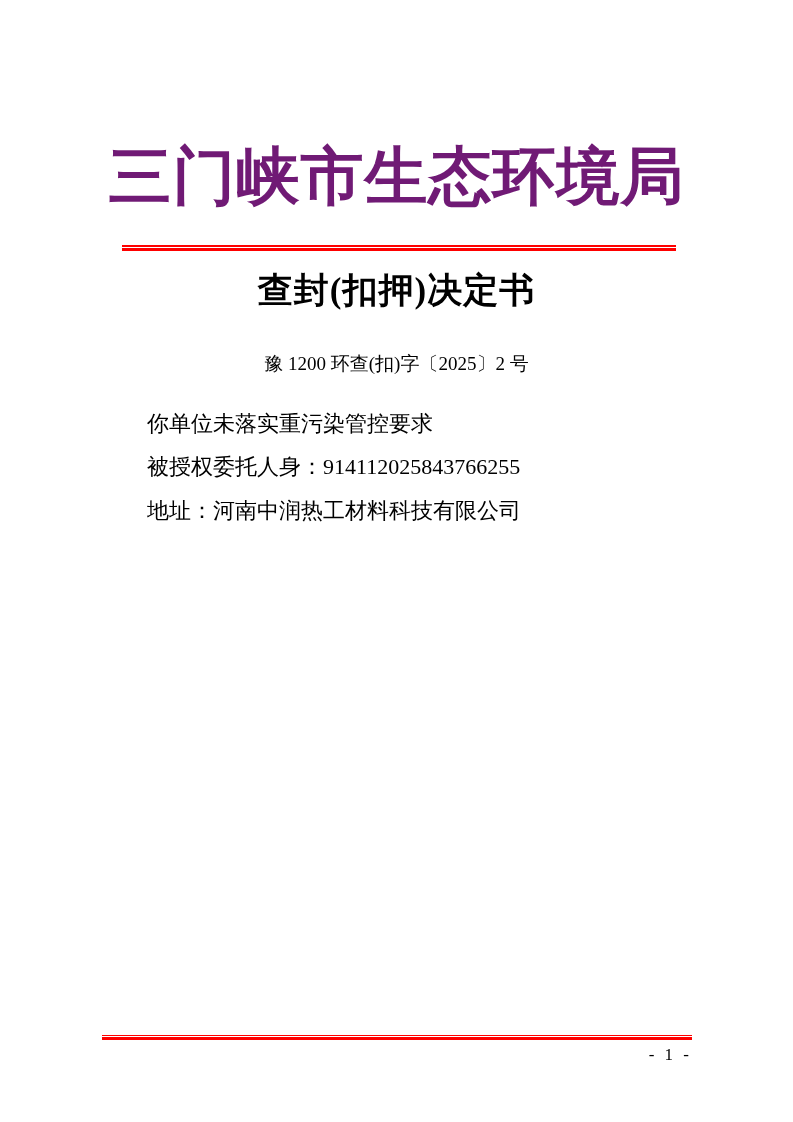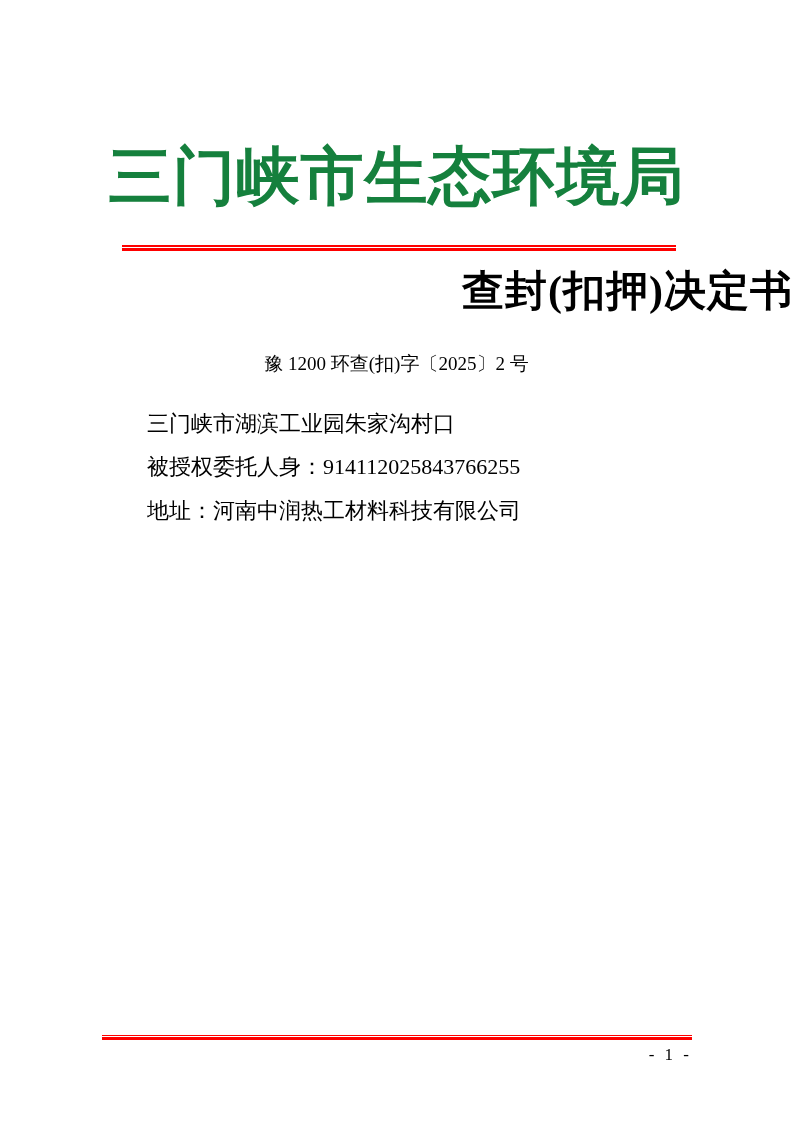--- a/index.html
+++ b/index.html
@@ -19,41 +19,41 @@
   }
   .agency-title {
     position: absolute;
     top: 138px;
     left: 0;
     width: 100%;
     text-align: center;
     font-size: 63px;
     line-height: 78px;
     font-weight: bold;
-    color: #15803d;
+    color: #701a75;
     letter-spacing: 1px;
     white-space: nowrap;
   }
   .header-rule {
     position: absolute;
     top: 245px;
     left: 122px;
     width: 554px;
     height: 1px;
     background: #ffffff;
     border-top: 2px solid #fe0000;
     border-bottom: 3px solid #fe0000;
   }
   .doc-title {
     position: absolute;
     top: 269px;
     left: 0;
     width: 100%;
-    text-align: right;
-    font-size: 42px;
+    text-align: center;
+    font-size: 35px;
     line-height: 44px;
     font-weight: bold;
     letter-spacing: 1px;
   }
   .doc-number {
     position: absolute;
     top: 348px;
     left: 0;
     width: 100%;
     text-align: center;
@@ -102,21 +102,21 @@
 
   <div class="agency-title">三门峡市生态环境局</div>
 
   <div class="header-rule"></div>
 
   <div class="doc-title">查封(扣押)决定书</div>
 
   <div class="doc-number">豫 1200 环查(扣)字〔2025〕2 号</div>
 
   <div class="doc-body">
-    <p>三门峡市湖滨工业园朱家沟村口</p>
+    <p>你单位未落实重污染管控要求</p>
     <p>被授权委托人身：914112025843766255</p>
     <p>地址：河南中润热工材料科技有限公司</p>
   </div>
 
   <div class="footer-rule"></div>
 
   <div class="page-number">- 1 -</div>
 
 </div>
 

